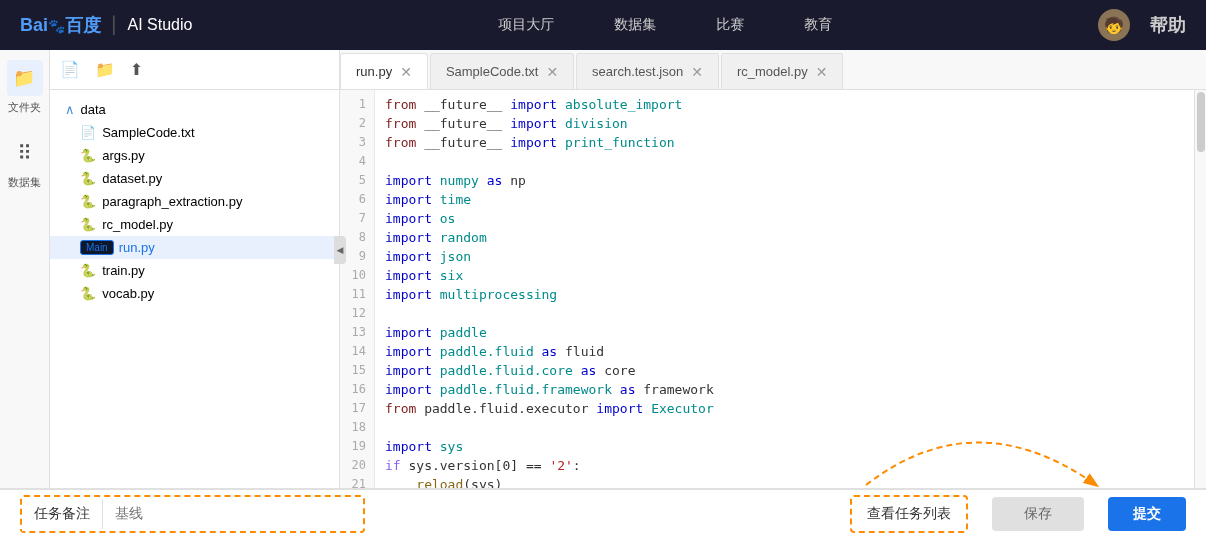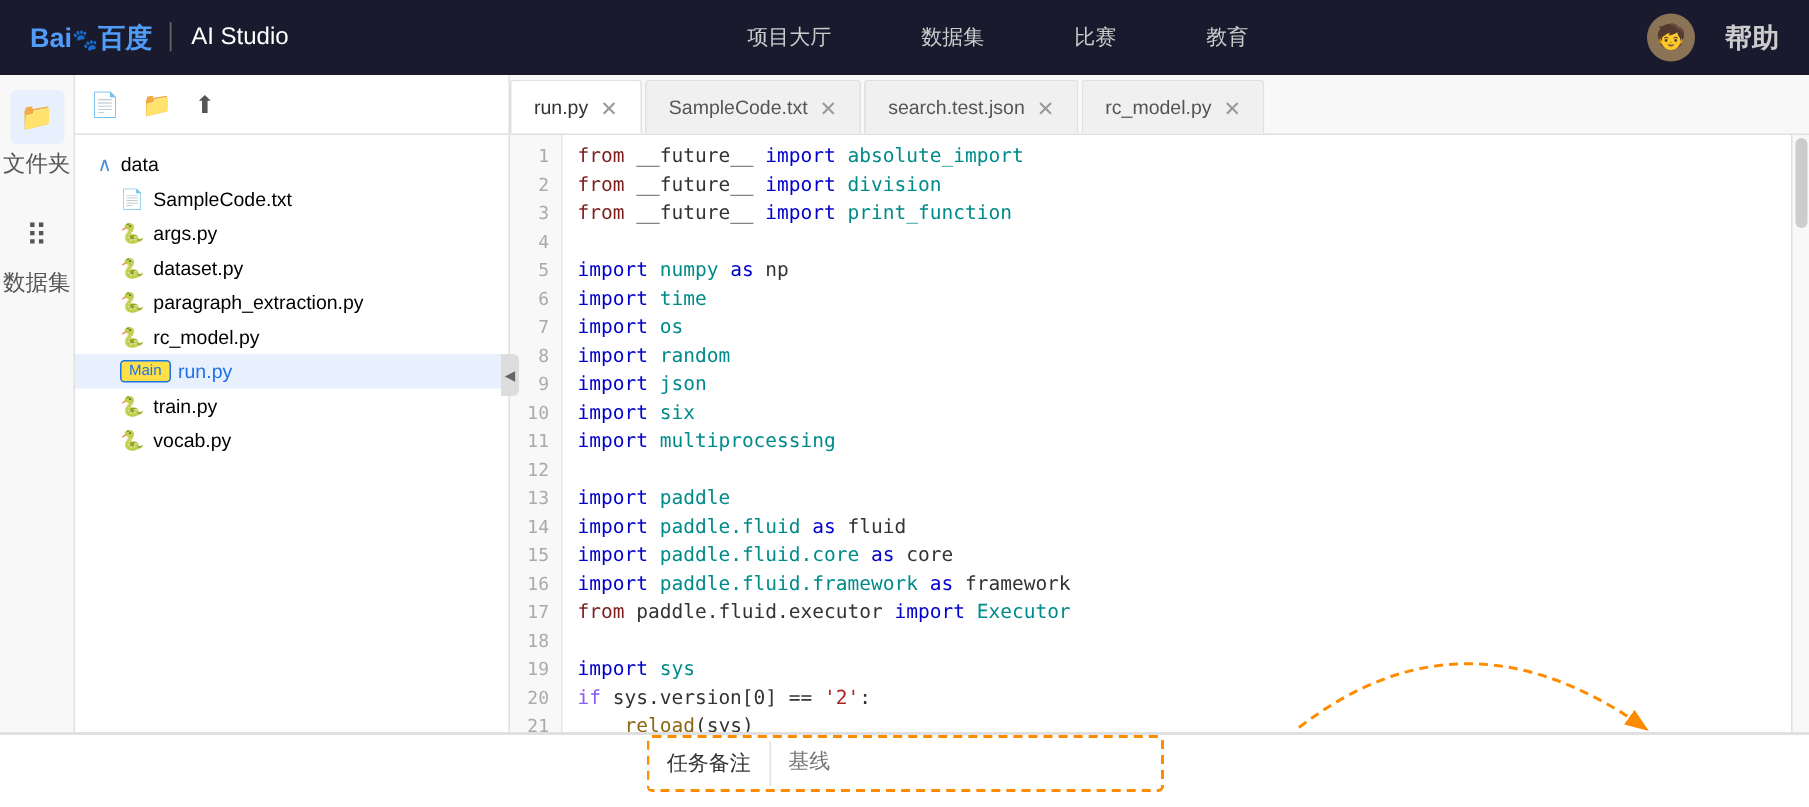--- a/index.html
+++ b/index.html
@@ -90,21 +90,21 @@
       border-radius: 4px;
       cursor: pointer;
       color: #555;
       font-size: 18px;
     }
     .sidebar-icon-btn.active {
       background: #e8f0fe;
       color: #1a73e8;
     }
     .sidebar-icon-label {
-      font-size: 15px;
+      font-size: 11px;
       color: #555;
       text-align: center;
     }
 
     
     .file-tree {
       width: 290px;
       background: white;
       border-right: 1px solid #e0e0e0;
       display: flex;
@@ -141,21 +141,21 @@
       padding: 4px 15px 4px 30px;
       cursor: pointer;
       font-size: 13px;
     }
     .file-item.active {
       background: #e8f0fe;
     }
     .file-icon { margin-right: 6px; color: #666; }
     .folder-icon { color: #4a90d9; margin-right: 6px; }
     .badge-main {
-      background: #fde047;
+      background: #0f172a;
       color: #1a73e8;
       font-size: 10px;
       padding: 1px 5px;
       border-radius: 3px;
       margin-right: 5px;
       border: 1px solid #1a73e8;
     }
     .file-active-text { color: #1a73e8; }
 
     
@@ -498,21 +498,21 @@
     sys.setdefaultencoding()
 sys.path.append()
 </div>
       <div class="scrollbar-right">
         <div class="scrollbar-thumb"></div>
       </div>
     </div>
   </div>
 </div>
 
-<div class="bottom-bar" style="position:relative;flex-direction:column;">
+<div class="bottom-bar" style="position:relative;">
 
   <svg style="position:absolute;top:-100px;right:80px;pointer-events:none;z-index:100;" width="300" height="110" viewBox="0 0 300 110">
     <defs>
       <marker id="arrowhead" markerWidth="8" markerHeight="6" refX="6" refY="3" orient="auto">
         <polygon points="0 0, 8 3, 0 6" fill="#ff8c00"></polygon>
       </marker>
     </defs>
     <path d="M 40 95 Q 150 10 270 95" stroke="#ff8c00" stroke-width="2" fill="none" stroke-dasharray="6,4" marker-end="url(#arrowhead)"></path>
   </svg>
 

